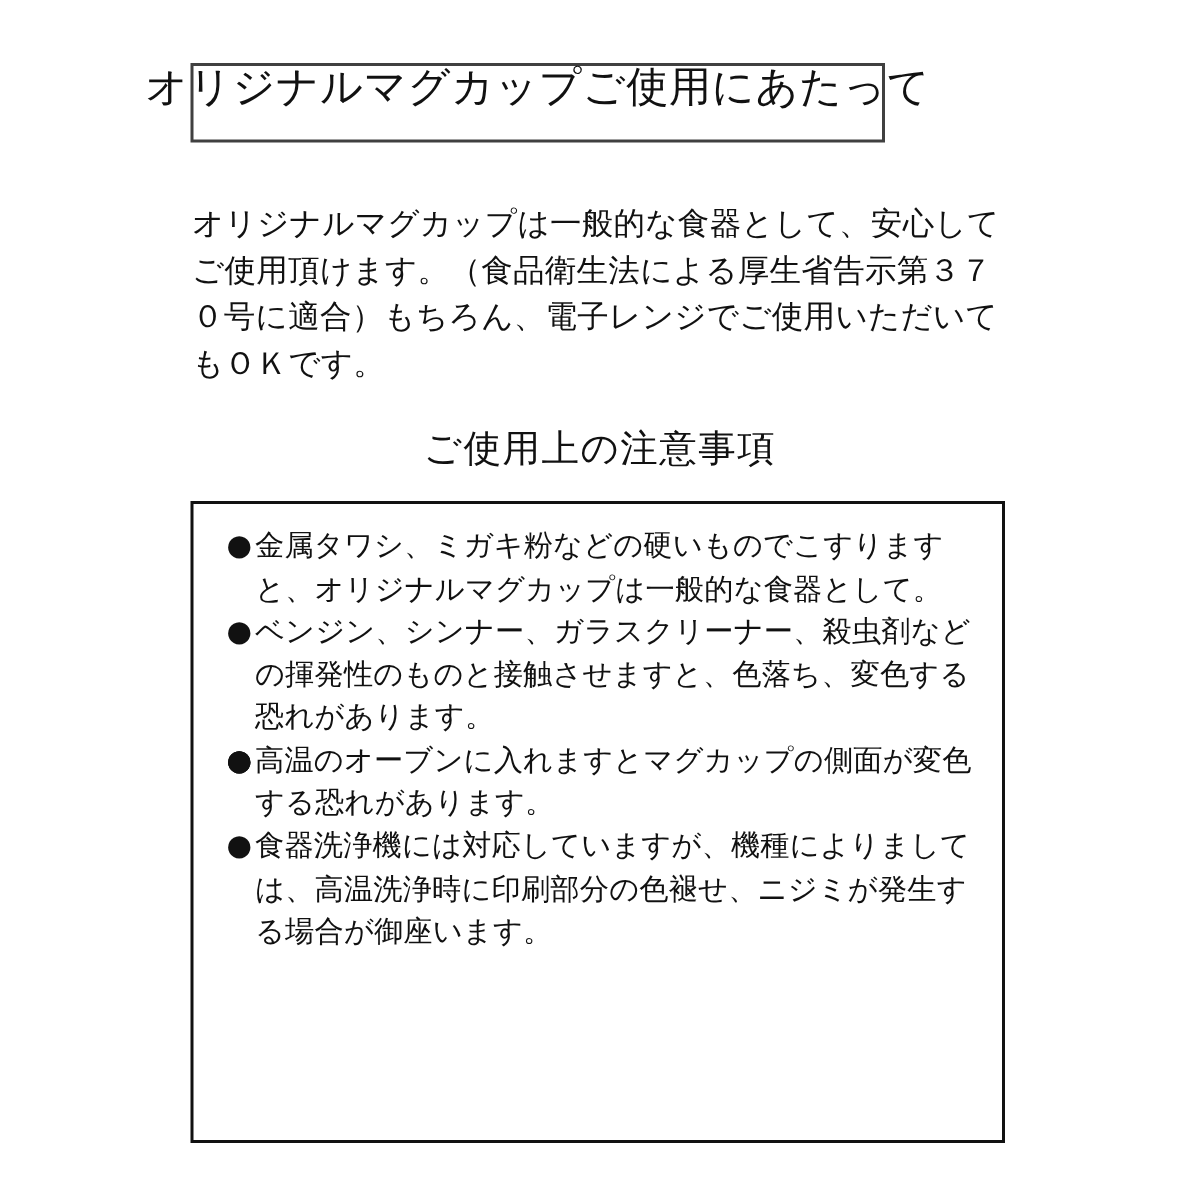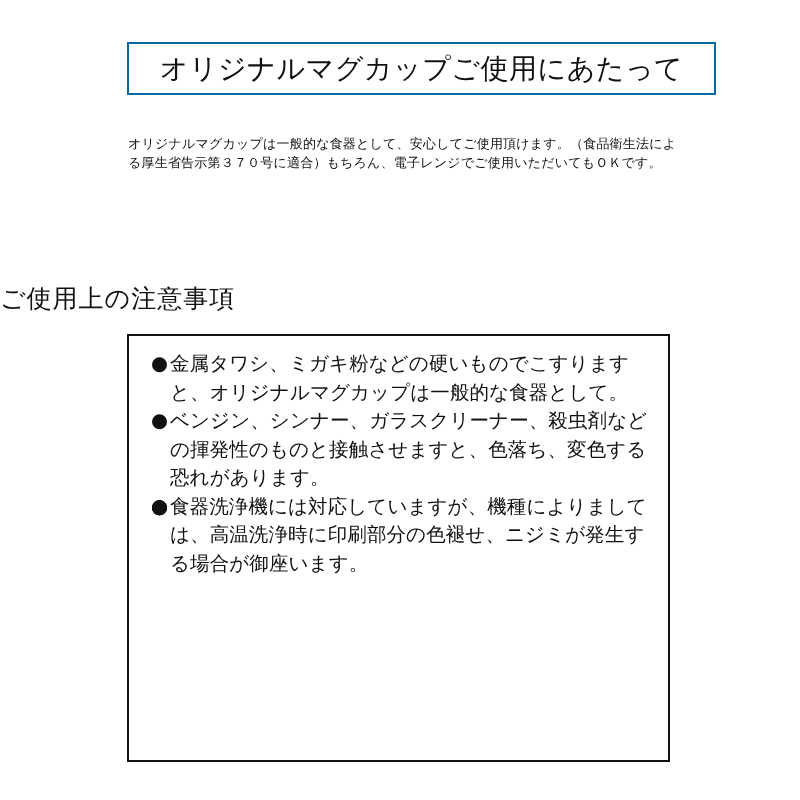--- a/index.html
+++ b/index.html
@@ -17,49 +17,49 @@
   .page {
     position: relative;
     width: 800px;
     height: 800px;
     box-sizing: border-box;
   }
   .title-box {
     position: absolute;
     left: 127px;
     top: 42px;
-    width: 589px;
+    width: 463px;
     height: 53px;
-    border: 2px solid #0369a1;
+    border: 2px solid #404040;
     box-sizing: border-box;
     display: flex;
-    align-items: center;
+    align-items: flex-start;
     justify-content: center;
   }
   .title-text {
     font-size: 28px;
     line-height: 1;
     letter-spacing: 0.5px;
     white-space: nowrap;
   }
   .intro {
     position: absolute;
     left: 128px;
     top: 134px;
     width: 552px;
-    font-size: 13px;
+    font-size: 21px;
     line-height: 1.47;
     letter-spacing: 0.2px;
   }
   .section-heading {
     position: absolute;
     left: 0;
     top: 282px;
     width: 800px;
-    text-align: left;
+    text-align: center;
     font-size: 25px;
     letter-spacing: 1px;
   }
   .notes-box {
     position: absolute;
     left: 127px;
     top: 334px;
     width: 543px;
     height: 428px;
     border: 2px solid #111111;
@@ -110,20 +110,21 @@
     <div class="note-item">
       <span class="bullet">●</span>
     </div>
 
     <div class="note-item">
       <span class="bullet">●</span>
     </div>
 
     <div class="note-item">
       <span class="bullet">●</span>
+      <span>高温のオーブンに入れますとマグカップの側面が変色する恐れがあります。</span>
     </div>
 
     <div class="note-item">
       <span class="bullet">●</span>
       <span>食器洗浄機には対応していますが、機種によりましては、高温洗浄時に印刷部分の色褪せ、ニジミが発生する場合が御座います。</span>
     </div>
 
   </div>
 
 </div>

